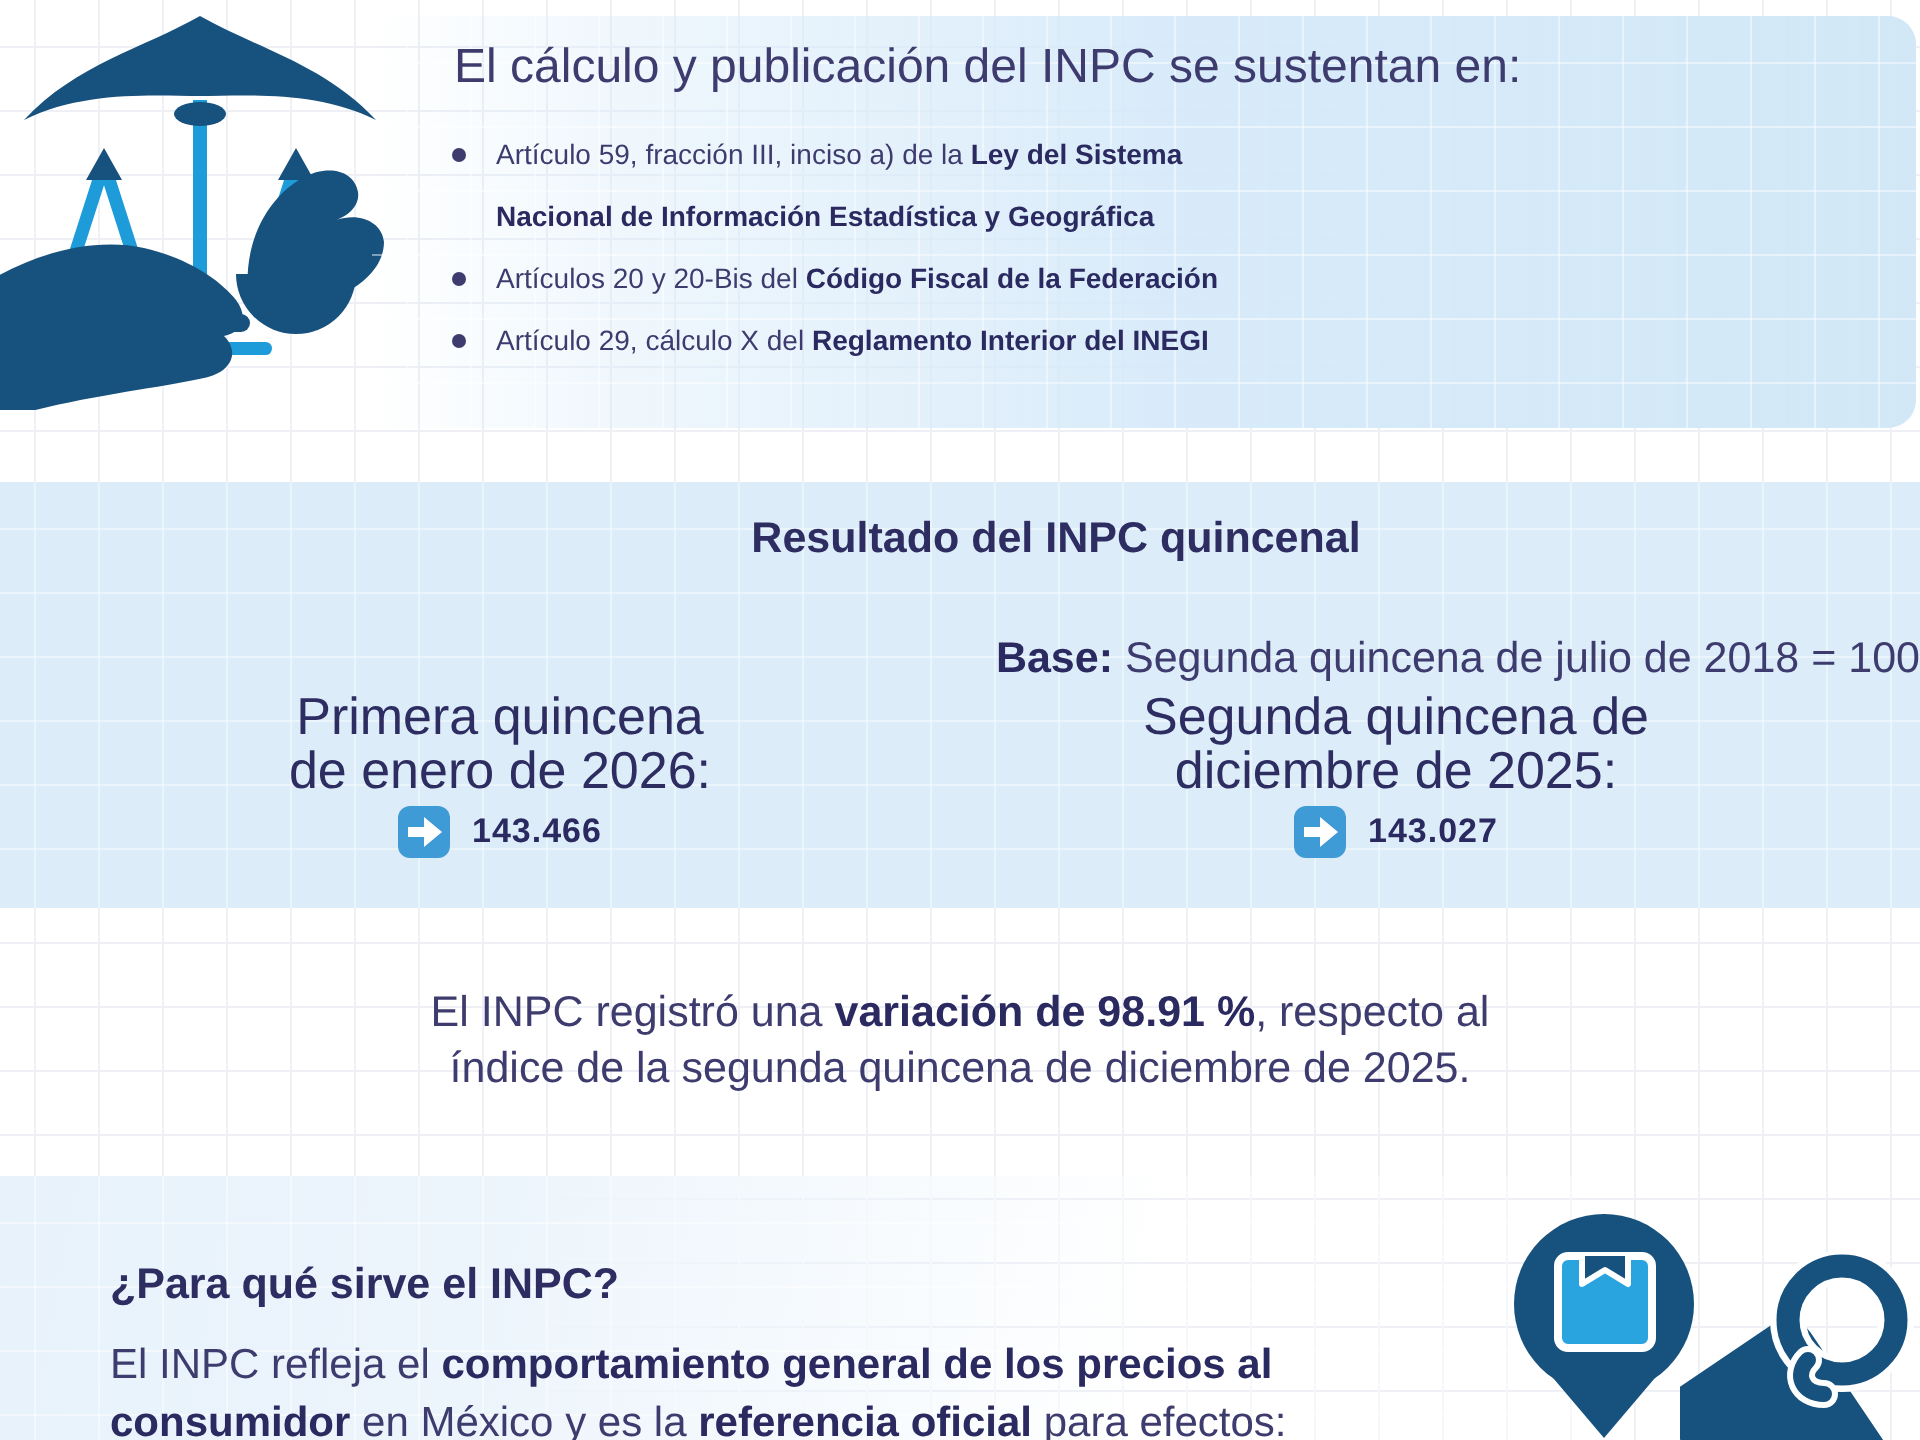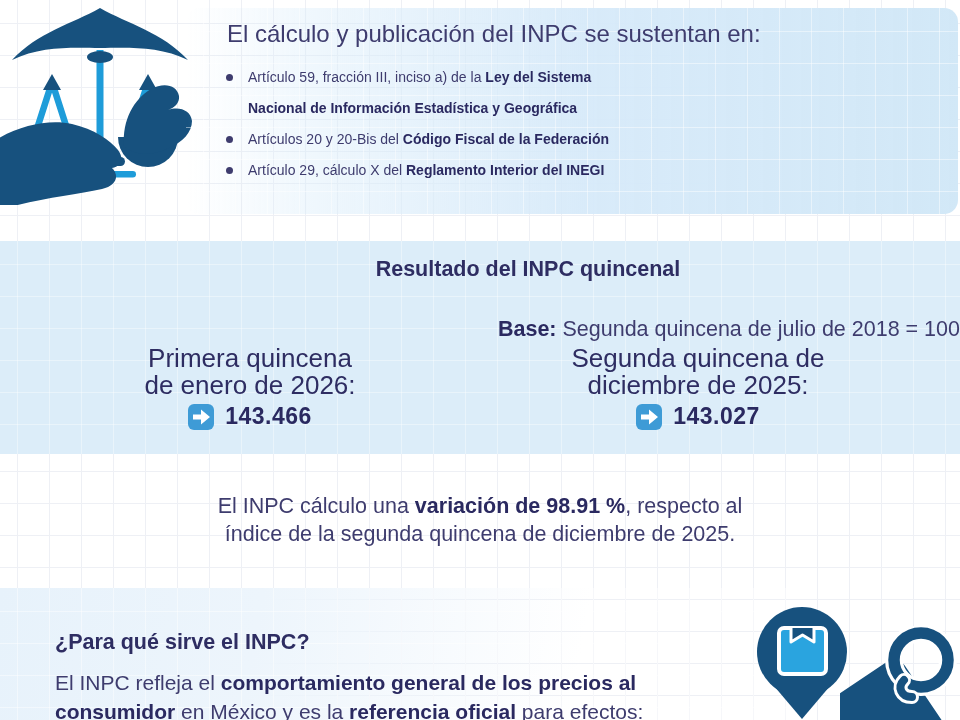--- a/index.html
+++ b/index.html
@@ -43,21 +43,21 @@
     background-size:32px 32px;background-position:17px 23px;
   }
   .band-title{position:absolute;left:0;top:16px;width:100%;text-align:center;font-size:21.5px;font-weight:700;color:#2E2D62;padding-left:48px;}
   .band-base{position:absolute;left:0;top:50px;width:100%;text-align:right;font-size:21.5px;margin-top:26px;}
   .col{position:absolute;top:104px;text-align:center;}
   .col1{left:108px;width:284px;}
   .col2{left:552px;width:292px;}
   .col-h{font-size:26px;font-weight:400;color:#2E2D62;line-height:27px;white-space:nowrap;}
   .val-row{display:flex;align-items:center;justify-content:center;gap:11px;margin-top:4px;}
   .arrow-badge{display:inline-flex;width:26px;height:26px;border-radius:6px;background:#3E9BD6;align-items:center;justify-content:center;}
-  .val{font-size:23px;font-weight:700;color:#2A2960;letter-spacing:.5px;}
+  .val{font-size:17px;font-weight:700;color:#2A2960;letter-spacing:.5px;}
 
   
   .variation{position:absolute;left:0;top:492px;width:100%;text-align:center;font-size:21.5px;line-height:28px;}
 
   
   .purpose{
     position:absolute;left:0;top:588px;width:800px;height:132px;
     background-image:
       linear-gradient(to right,rgba(255,255,255,.45) 1px,transparent 1px),
       linear-gradient(to bottom,rgba(255,255,255,.45) 1px,transparent 1px),
@@ -142,21 +142,21 @@
           <svg width="26" height="26" viewBox="0 0 26 26">
               <path d="M5,10.5 H13 V5.5 L22,13 L13,20.5 V15.5 H5 Z" fill="#ffffff"></path>
             </svg>
         </span>
         <span class="val">143.027</span>
       </div>
     </div>
   </div>
 
   <div class="variation">
-    <div><span class="reg">El INPC cálculo una </span><span class="bld">variación de 98.91 %</span><span class="reg">, respecto al</span></div>
+    <div><span class="reg">El INPC registró una </span><span class="bld">variación de 98.91 %</span><span class="reg">, respecto al</span></div>
     <div class="reg">índice de la segunda quincena de diciembre de 2025.</div>
   </div>
 
   <div class="purpose">
     <div class="purpose-heading">¿Para qué sirve el INPC?</div>
     <div class="purpose-par">
       <div><span class="reg">El INPC refleja el </span><span class="bld">comportamiento general de los precios al</span></div>
       <div><span class="bld">consumidor</span><span class="reg"> en México y es la </span><span class="bld">referencia oficial</span><span class="reg"> para efectos:</span></div>
     </div>
 

